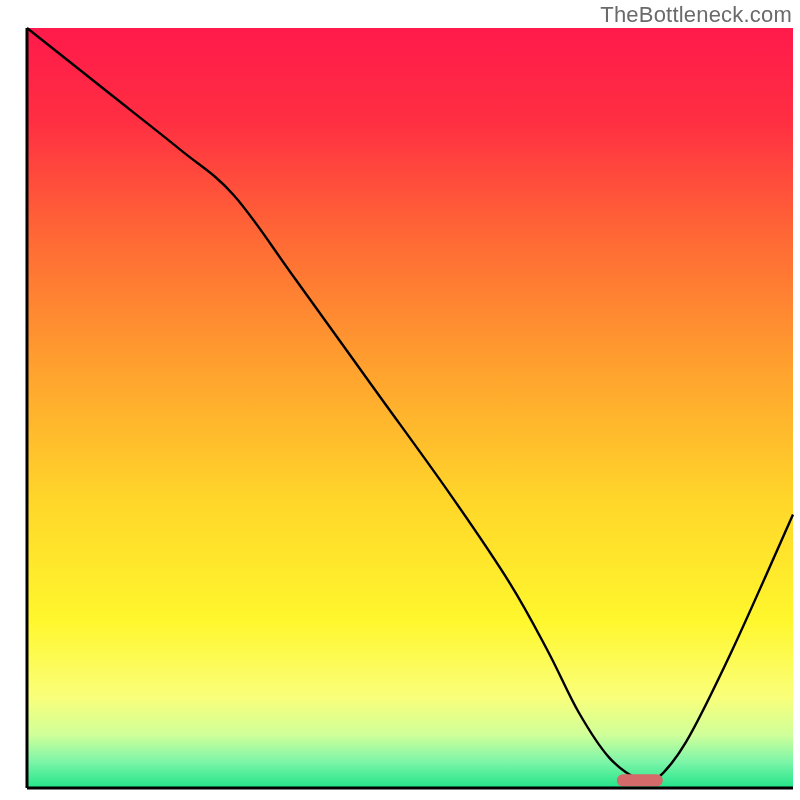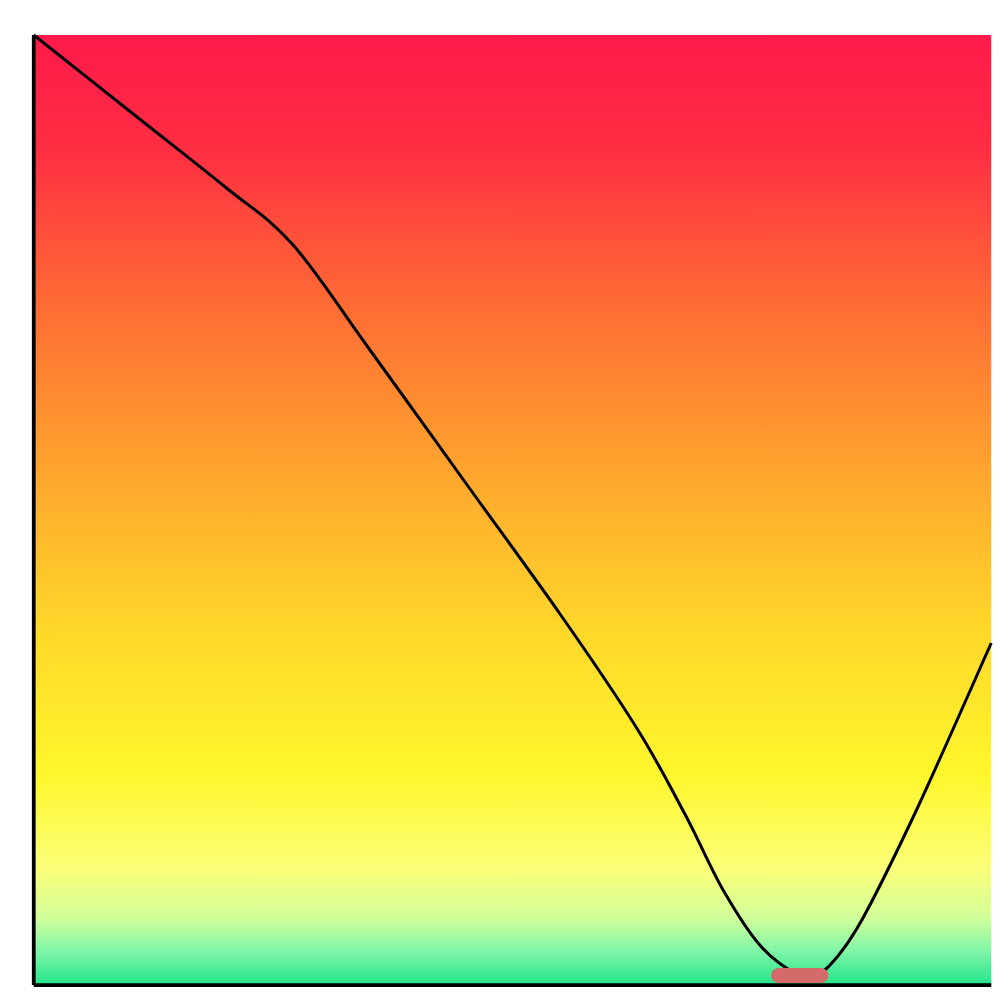--- a/index.html
+++ b/index.html
@@ -31,20 +31,21 @@
     top: 0;
     width: 800px;
     height: 800px;
     overflow: visible;
   }
 </style>
 </head>
 <body>
 
 <div class="wrap">
+  <div class="watermark">TheBottleneck.com</div>
 
   <svg class="chart" viewBox="0 0 800 800">
     <defs>
       <linearGradient id="bg-grad" x1="0" y1="0" x2="0" y2="1">
           <stop offset="0%" stop-color="#ff1a4b"></stop>
           <stop offset="12%" stop-color="#ff2e42"></stop>
           <stop offset="28.000000000000004%" stop-color="#ff6a35"></stop>
           <stop offset="45%" stop-color="#ffa22e"></stop>
           <stop offset="62%" stop-color="#ffd62a"></stop>
           <stop offset="78%" stop-color="#fff72d"></stop>

